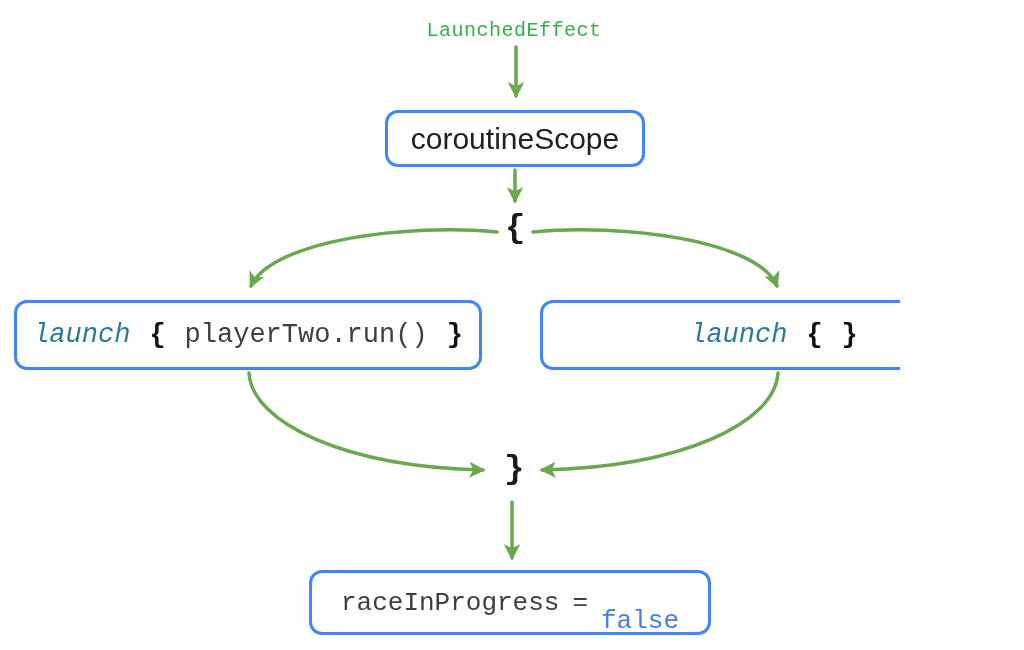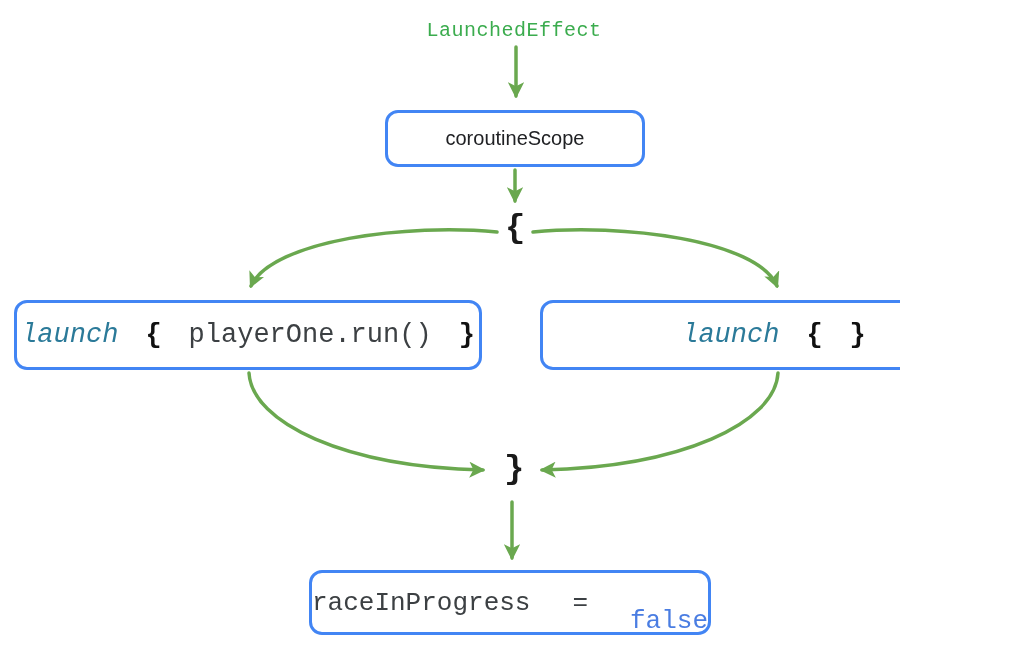--- a/index.html
+++ b/index.html
@@ -34,48 +34,47 @@
     background: #ffffff;
     display: flex;
     align-items: center;
     justify-content: center;
     white-space: nowrap;
   }
   .scope-box {
     left: 385px; top: 110px;
     width: 254px; height: 51px;
     font-family: "Liberation Sans", sans-serif;
-    font-size: 20px;
+    font-size: 30px;
     color: #202124;
   }
   .launch-box {
     top: 300px;
     width: 462px; height: 64px;
     font-size: 27px;
-    gap: 27px;
+    gap: 19px;
   }
   .launch-left  { left: 14px; }
   .launch-right { left: 540px; }
   .kw {
     font-style: italic;
     color: var(--keyword_teal, #2b7a99);
   }
   .brace-bold {
     font-weight: bold;
     color: #111111;
   }
   .code-text { color: var(--code_dark, #3c4043); }
   .value-blue { color: var(--value_blue, #4a7de2); margin-top: 36px; }
   .result-box {
     left: 309px; top: 570px;
     width: 396px; height: 59px;
     font-size: 26px;
     gap: 13px;
     color: var(--code_dark, #3c4043);
-    justify-content: space-between;
   }
   .mid-brace {
     position: absolute;
     font-family: "Liberation Mono", monospace;
     font-size: 34px;
     font-weight: bold;
     line-height: 1;
     color: #1a1a1a;
   }
   .open-brace  { left: 505px; top: 211px; }
@@ -111,21 +110,21 @@
 
   <div class="box scope-box">
     <span>coroutineScope</span>
   </div>
 
   <div class="mid-brace open-brace">{</div>
 
   <div class="box launch-box launch-left">
     <span class="kw">launch</span>
     <span class="brace-bold">{</span>
-    <span class="code-text">playerOne.run()</span>
+    <span class="code-text">playerTwo.run()</span>
     <span class="brace-bold">}</span>
   </div>
 
   <div class="box launch-box launch-right">
     <span class="kw">launch</span>
     <span class="brace-bold">{</span>
     <span class="brace-bold">}</span>
   </div>
 
   <div class="mid-brace close-brace">}</div>

